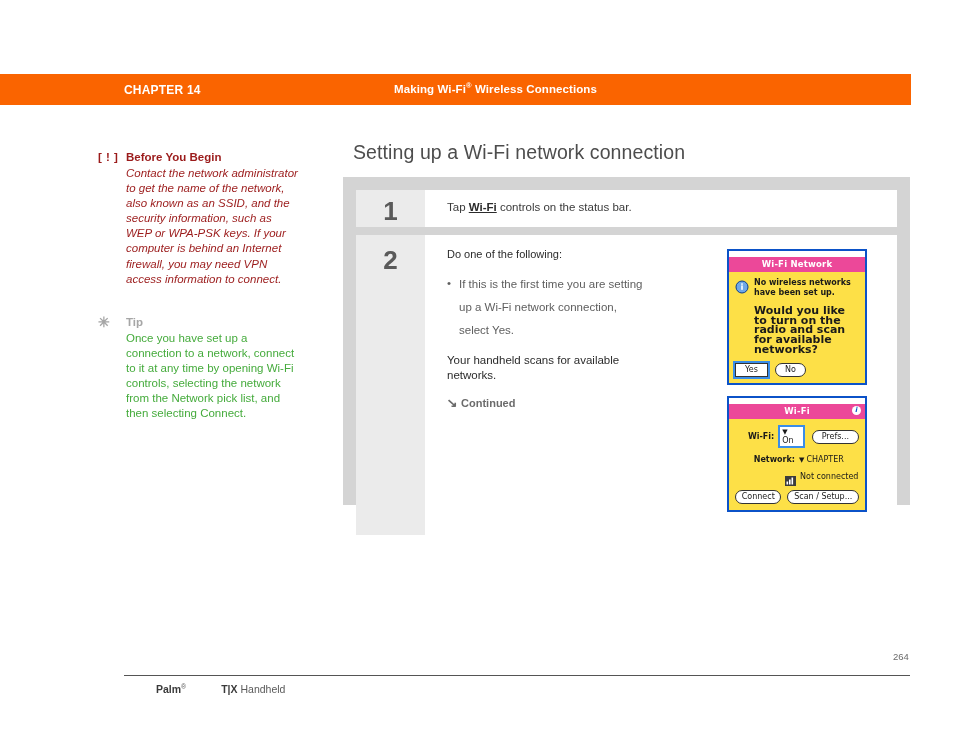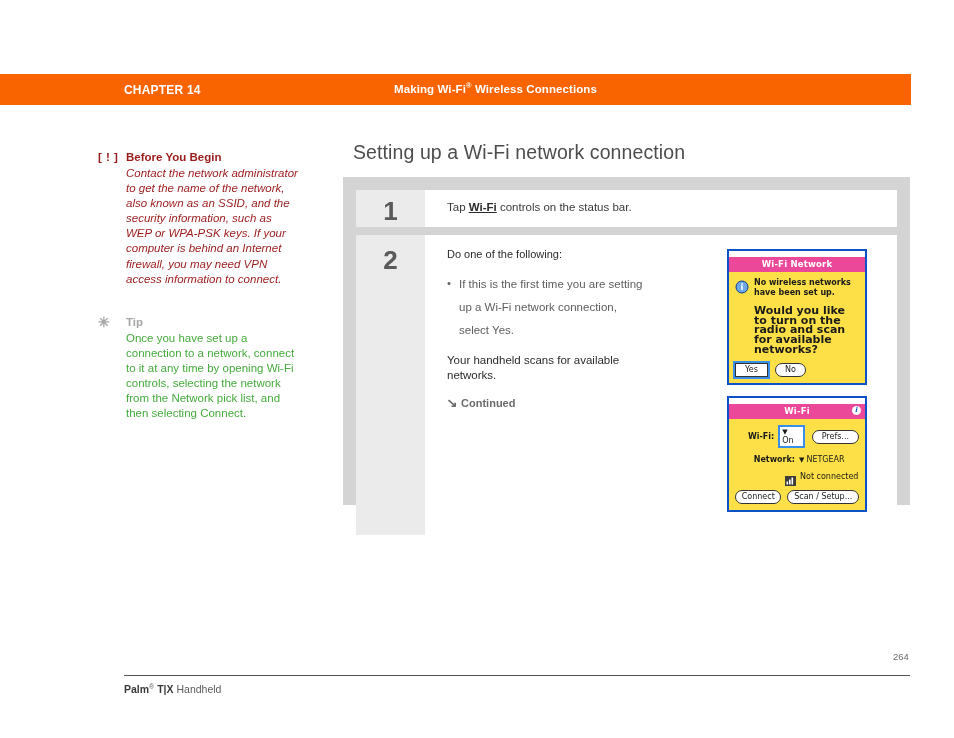--- a/index.html
+++ b/index.html
@@ -332,21 +332,21 @@
     height: 1px;
     background: #555555;
   }
   .footer-left {
     position: absolute;
     left: 124px;
     top: 683px;
     font-size: 10.5px;
     color: #5a5a5a;
   }
-  .footer-left b { color: #3a3a3a; }
+  .footer-left b { color: #3a3a3a; margin-left: 32px; }
   .footer-left sup { font-size: 7px; vertical-align: super; line-height: 0; }
   .footer-page {
     position: absolute;
     left: 893px;
     top: 651px;
     font-size: 9.5px;
     color: #6b6b6b;
   }
 </style>
 </head>
@@ -431,21 +431,21 @@
           <div class="pda-body">
 
             <div class="row2">
               <span class="lbl2 lbl-wifi">Wi-Fi:</span>
               <span class="sel-box"><span class="tri">▼</span><span>On</span></span>
               <span class="pbtn">Prefs...</span>
             </div>
 
             <div class="row2">
               <span class="lbl2 lbl-net">Network:</span>
-              <span class="sel-plain"><span class="tri">▼</span><span>NETGEAR</span></span>
+              <span class="sel-plain"><span class="tri">▼</span><span>CHAPTER</span></span>
             </div>
 
             <div class="status-row">
               <span class="sig-icon">
                 <svg width="11" height="10" viewBox="0 0 11 10">
                   <rect x="0" y="0" width="11" height="10" fill="#3c3c3c"></rect>
                   <rect x="1.5" y="5.5" width="1.6" height="3" fill="#ffffff"></rect>
                   <rect x="4" y="3.5" width="1.6" height="5" fill="#ffffff"></rect>
                   <rect x="6.5" y="1.5" width="1.6" height="7" fill="#ffffff"></rect>
                 </svg>

